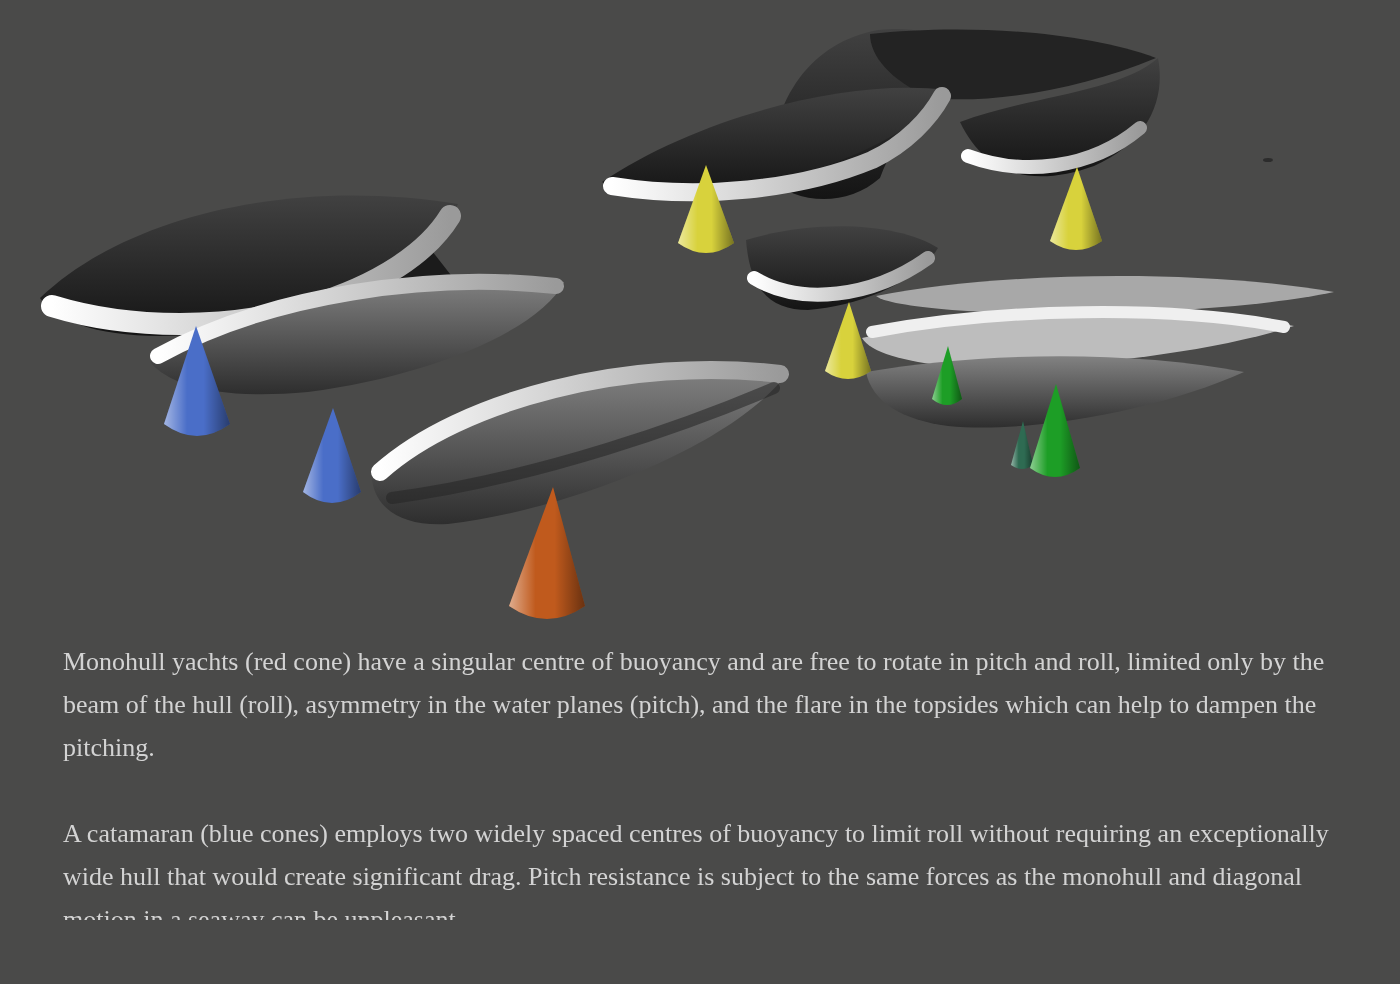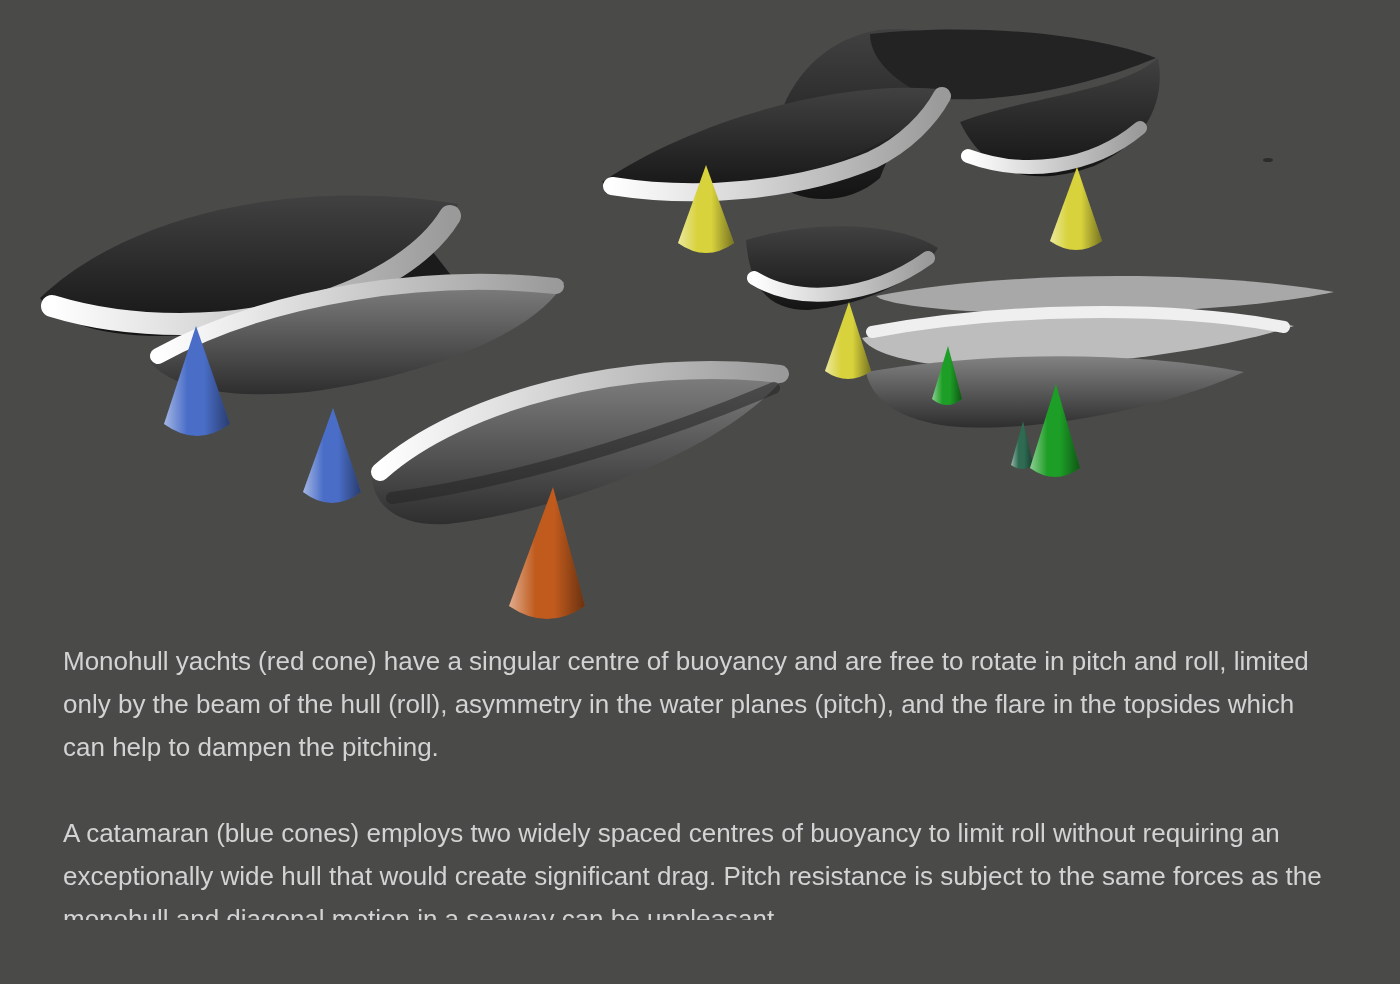--- a/index.html
+++ b/index.html
@@ -6,21 +6,21 @@
     margin: 0;
     padding: 0;
     background: #4a4a49;
   }
   .stage {
     position: relative;
     width: 1400px;
     height: 920px;
     background: #4a4a49;
     overflow: hidden;
-    font-family: Liberation Sans, sans-serif;
+    font-family: Liberation Serif, serif;
   }
   .scene {
     position: absolute;
     top: 0;
     left: 0;
     display: block;
   }
   .caption {
     position: absolute;
     left: 63px;

